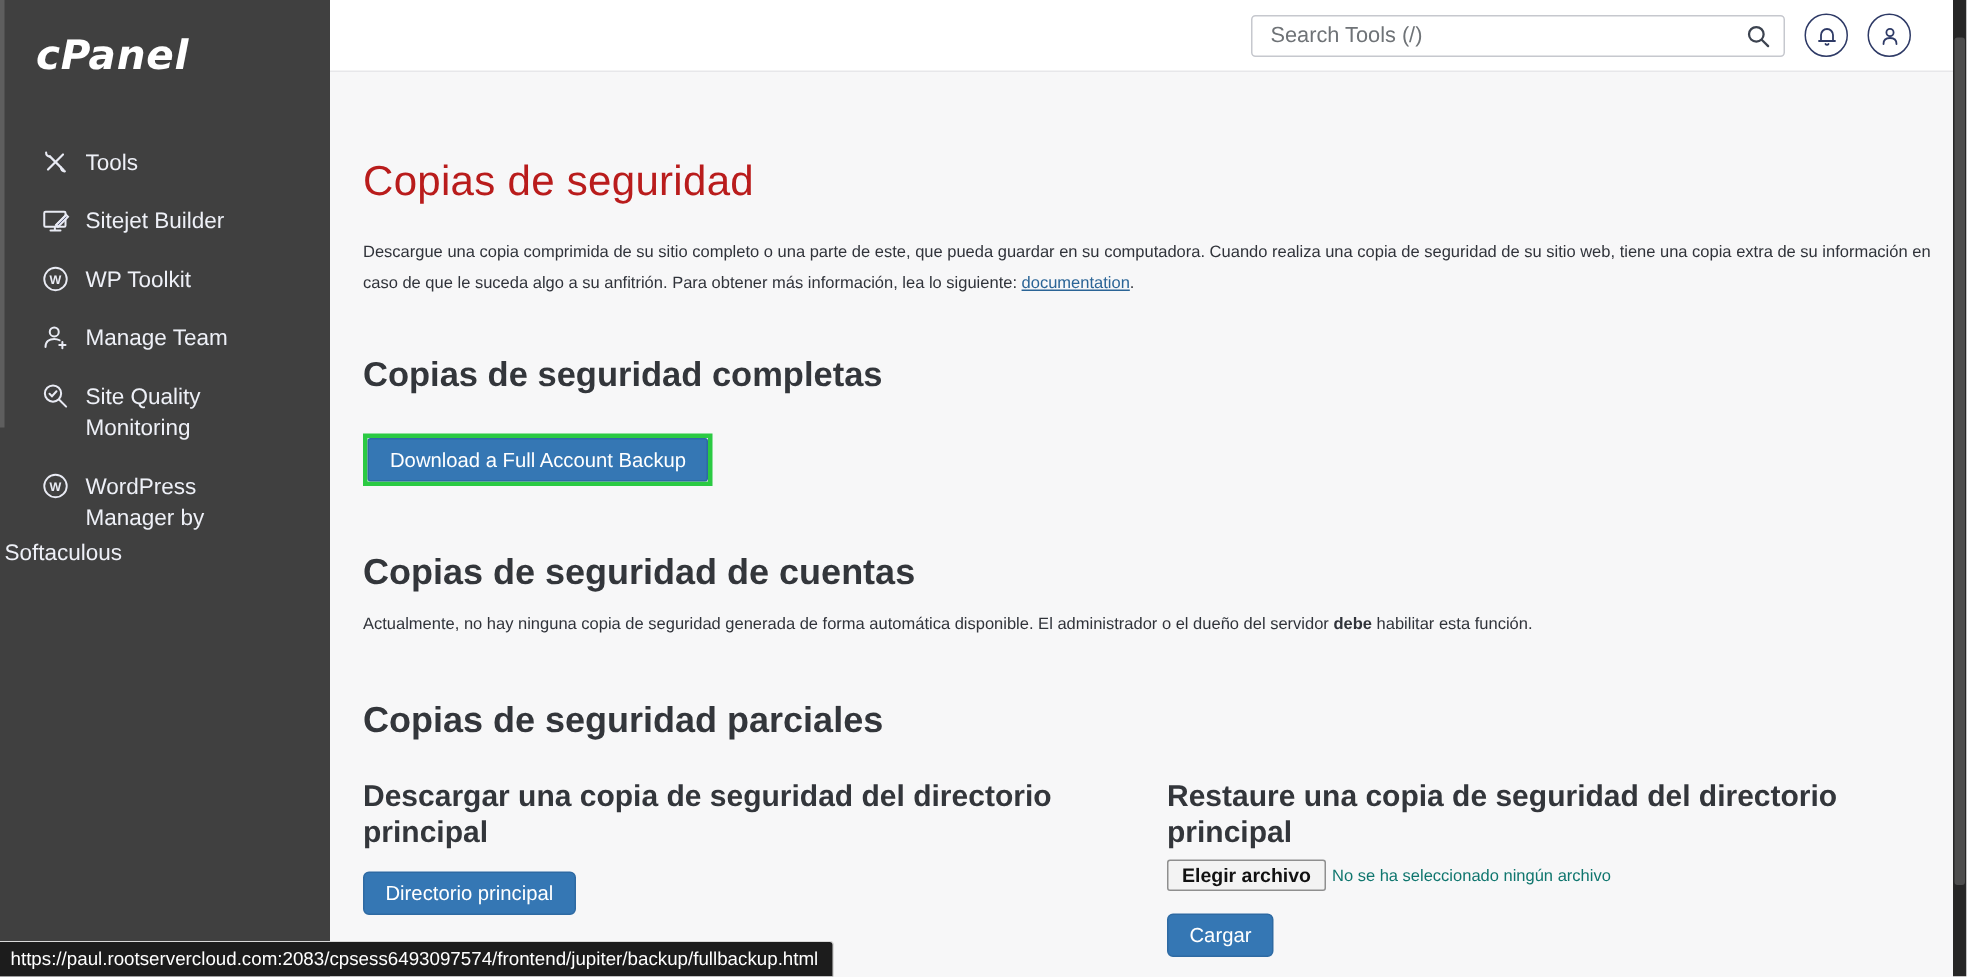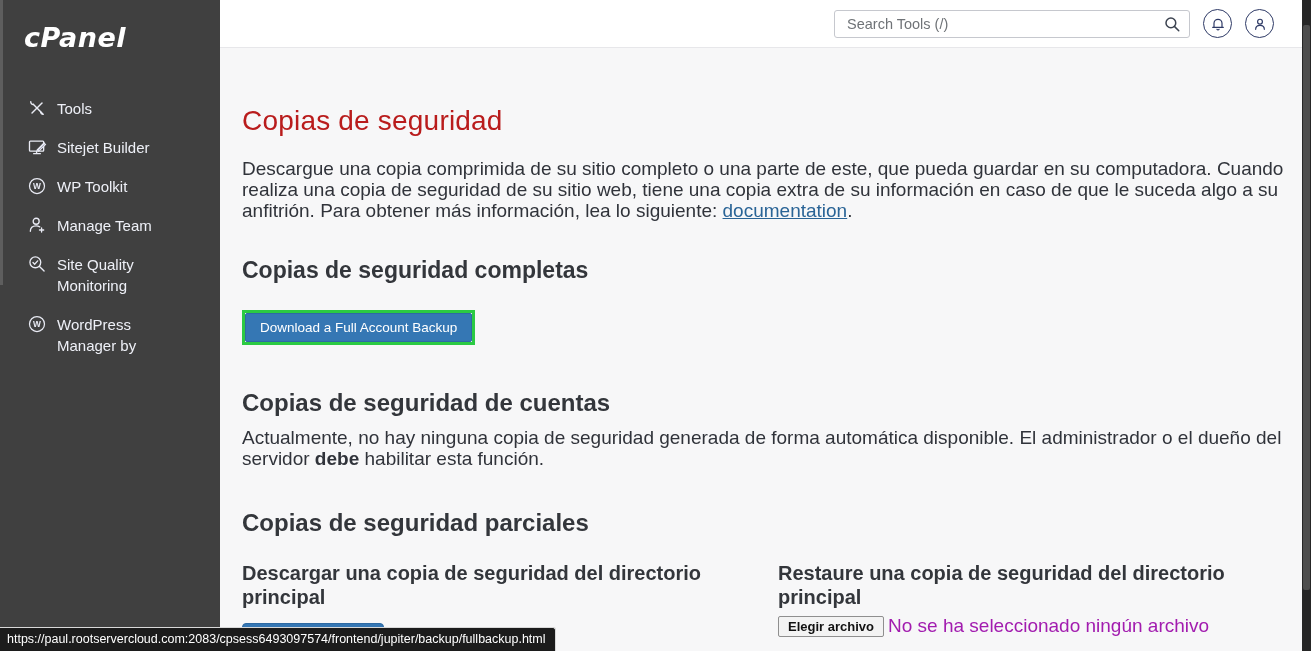--- a/index.html
+++ b/index.html
@@ -56,21 +56,21 @@
 
   
   .main {
     position:absolute; left:220px; top:48px; width:1082px; height:603px;
     background:#f7f7f8; padding:25px 14px 0 22px; overflow:hidden;
   }
   h1.page-title {
     font-size:28px; font-weight:300; color:#b91c1c; letter-spacing:0.2px;margin-top:32px;
   }
   .para {
-    margin-top:21px; font-size:19px; line-height:21px; color:#30333a; max-width:1050px;
+    margin-top:21px; font-size:11px; line-height:21px; color:#30333a; max-width:1050px;
   }
   .para a { color:#2a6496; text-decoration:underline; cursor:pointer; }
   h2.section-h {
     margin-top:36px; font-size:23px; font-weight:700; color:#33363b;
   }
   h2.section-h.lg { font-size:24px; }
   .para.tight { margin-top:10px; }
   .hl-box {
     display:inline-block; margin-top:26px; border:3px solid #2bca43; background:transparent;
   }
@@ -84,21 +84,21 @@
   .col-left { width:536px; flex:0 0 536px; }
   .col-right { flex:1; }
   h3.col-h { font-size:20px; font-weight:600; color:#33363b; line-height:24px; max-width:520px; }
   .col-body { margin-top:14px; }
   .file-row { display:flex; align-items:center; gap:4px; margin-top:6px; }
   .file-btn {
     background:#f3f3f3; border:1px solid #8f8f8f; border-radius:2px;
     font-size:13px; font-weight:700; color:#111; padding:2px 9px; cursor:pointer;
     font-family:"Liberation Sans", sans-serif;
   }
-  .file-text { font-size:19px; color:#a21caf; }
+  .file-text { font-size:11px; color:#0f766e; }
   .upload-wrap { margin-top:15px; }
 
   
   .statusbar {
     position:absolute; left:0; bottom:0; z-index:5;
     background:#1c1c1c; color:#ffffff; font-size:12.5px;
     padding:4px 9px 5px 7px;
     border-top:1px solid #d9d9d9; border-right:1px solid #d9d9d9;
     border-top-right-radius:3px; white-space:nowrap;
   }
@@ -181,20 +181,21 @@
 
     <div class="nav-item">
       <span class="nicon">
         <svg viewBox="0 0 24 24" fill="none" stroke="#e9ebf4" stroke-width="1.5">
           <circle cx="12" cy="12" r="9"></circle>
           <text x="12" y="16" text-anchor="middle" font-size="10" font-weight="bold" fill="#e9ebf4" stroke="none" font-family="Liberation Sans, sans-serif">W</text>
         </svg>
       </span>
       <span class="nav-label">WordPress Manager by</span>
     </div>
+    <div class="nav-overflow">Softaculous</div>
 
   </div>
 </div>
 
 <div class="header">
   <div class="searchbox">
     <input type="text" placeholder="Search Tools (/)" style="">
     <span class="search-glyph">
       <svg viewBox="0 0 24 24" fill="none" stroke="#3c4350" stroke-width="2" stroke-linecap="round">
         <circle cx="10.5" cy="10.5" r="6.5"></circle>

